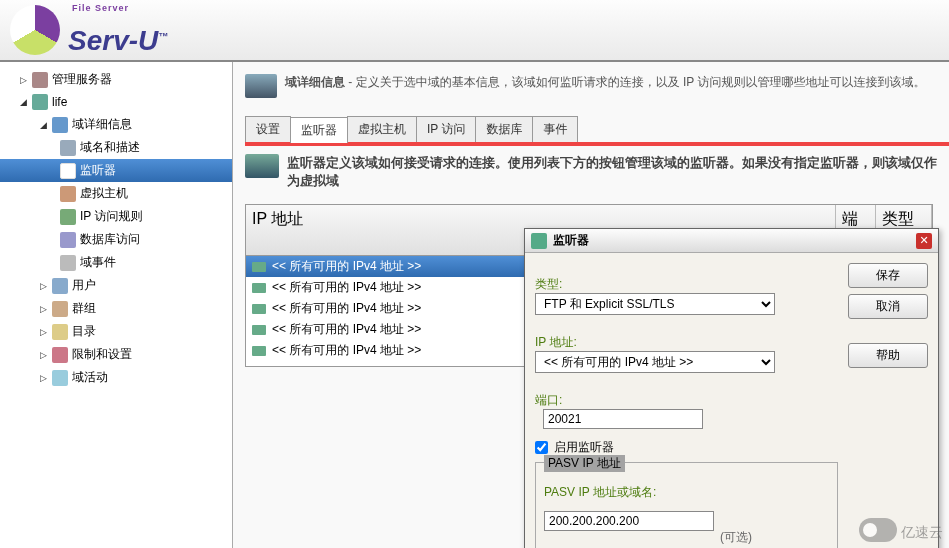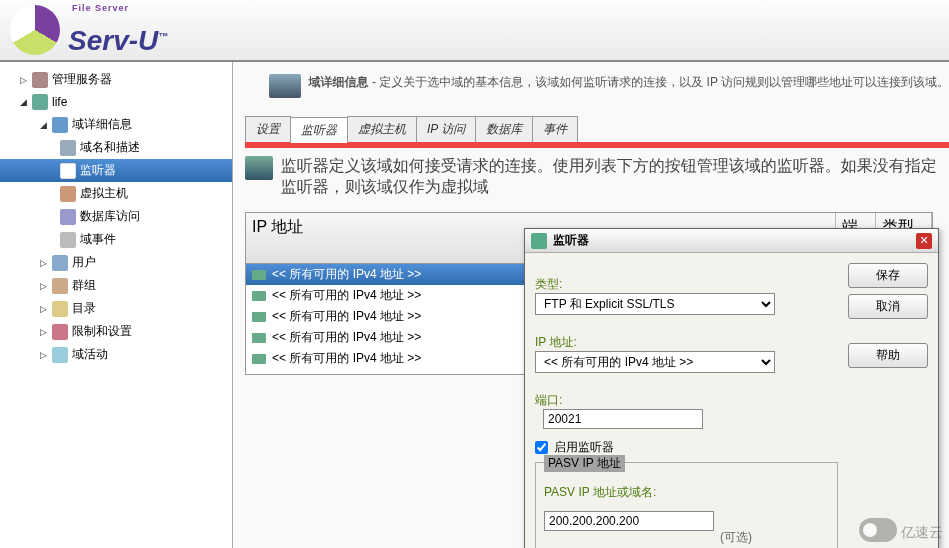--- a/index.html
+++ b/index.html
@@ -27,30 +27,30 @@
 .ti-event { background: #bbb; }
 .ti-user { background: #8ac; }
 .ti-group { background: #ca8; }
 .ti-dir { background: #dc8; }
 .ti-limit { background: #c78; }
 .ti-act { background: #9cd; }
 .indent1 { padding-left: 20px; }
 .indent2 { padding-left: 40px; }
 .indent3 { padding-left: 60px; }
 .content { flex: 1; background: #f9f9f9; padding: 12px 0 0 12px; position: relative; }
-.desc-row { display: flex; align-items: flex-start; margin-bottom: 18px; justify-content: flex-end; }
+.desc-row { display: flex; align-items: flex-start; margin-bottom: 18px; }
 .desc-icon { width: 32px; height: 24px; background: linear-gradient(#8ab,#456); margin-right: 8px; border-radius: 2px; }
 .desc-text { color: #555; font-size: 12px; }
-.tabs { display: flex; border-bottom: 6px solid #ef4444; margin-right: 0; font-style: italic; }
+.tabs { display: flex; border-bottom: 4px solid #ef4444; margin-right: 0; }
 .tab { padding: 4px 10px; border: 1px solid #999; border-bottom: none; background: #eee; margin-right: -1px; cursor: pointer; font-size: 12px; color: #333; }
 .tab.active { background: #fff; position: relative; top: 1px; }
 .tab-content { border: none; padding: 8px 0 0 0; }
 .info-row { display: flex; align-items: flex-start; }
 .info-icon { width: 36px; height: 24px; background: linear-gradient(#7a9,#356); margin-right: 8px; border-radius: 2px; }
-.info-text { color: #444; font-size: 16px; }
+.info-text { color: #444; font-size: 13px; font-weight: bold; }
 .grid { border: 1px solid #999; margin-top: 14px; width: 688px; }
 .grid-head { display: flex; background: linear-gradient(#f8f8f8,#e0e0e0); border-bottom: 1px solid #999; }
 .gh-cell { padding: 4px 6px; border-right: 1px solid #bbb; font-size: 16px; }
 .gh-ip { width: 590px; }
 .gh-port { width: 40px; }
 .gh-type { flex: 1; }
 .grid-body { background: #fff; min-height: 110px; }
 .grid-row { display: flex; align-items: center; padding: 2px 6px; cursor: pointer; }
 .grid-row.sel { background: linear-gradient(#4f8fd6,#2f6bb0); color: #fff; }
 .row-icon { width: 14px; height: 10px; background: #6a8; margin-right: 6px; border-radius: 1px; }
@@ -112,20 +112,24 @@
       </div>
     <div class="tree-item indent3 selected">
         <span class="tree-icon ti-listen"></span>
         <span>监听器</span>
       </div>
     <div class="tree-item indent3">
         <span class="tree-icon ti-host"></span>
         <span>虚拟主机</span>
       </div>
     <div class="tree-item indent3">
+        <span class="tree-icon ti-ip"></span>
+        <span>IP 访问规则</span>
+      </div>
+    <div class="tree-item indent3">
         <span class="tree-icon ti-db"></span>
         <span>数据库访问</span>
       </div>
     <div class="tree-item indent3">
         <span class="tree-icon ti-event"></span>
         <span>域事件</span>
       </div>
     <div class="tree-item indent2">
         <span class="tree-toggle">▷</span>
         <span class="tree-icon ti-user"></span>

